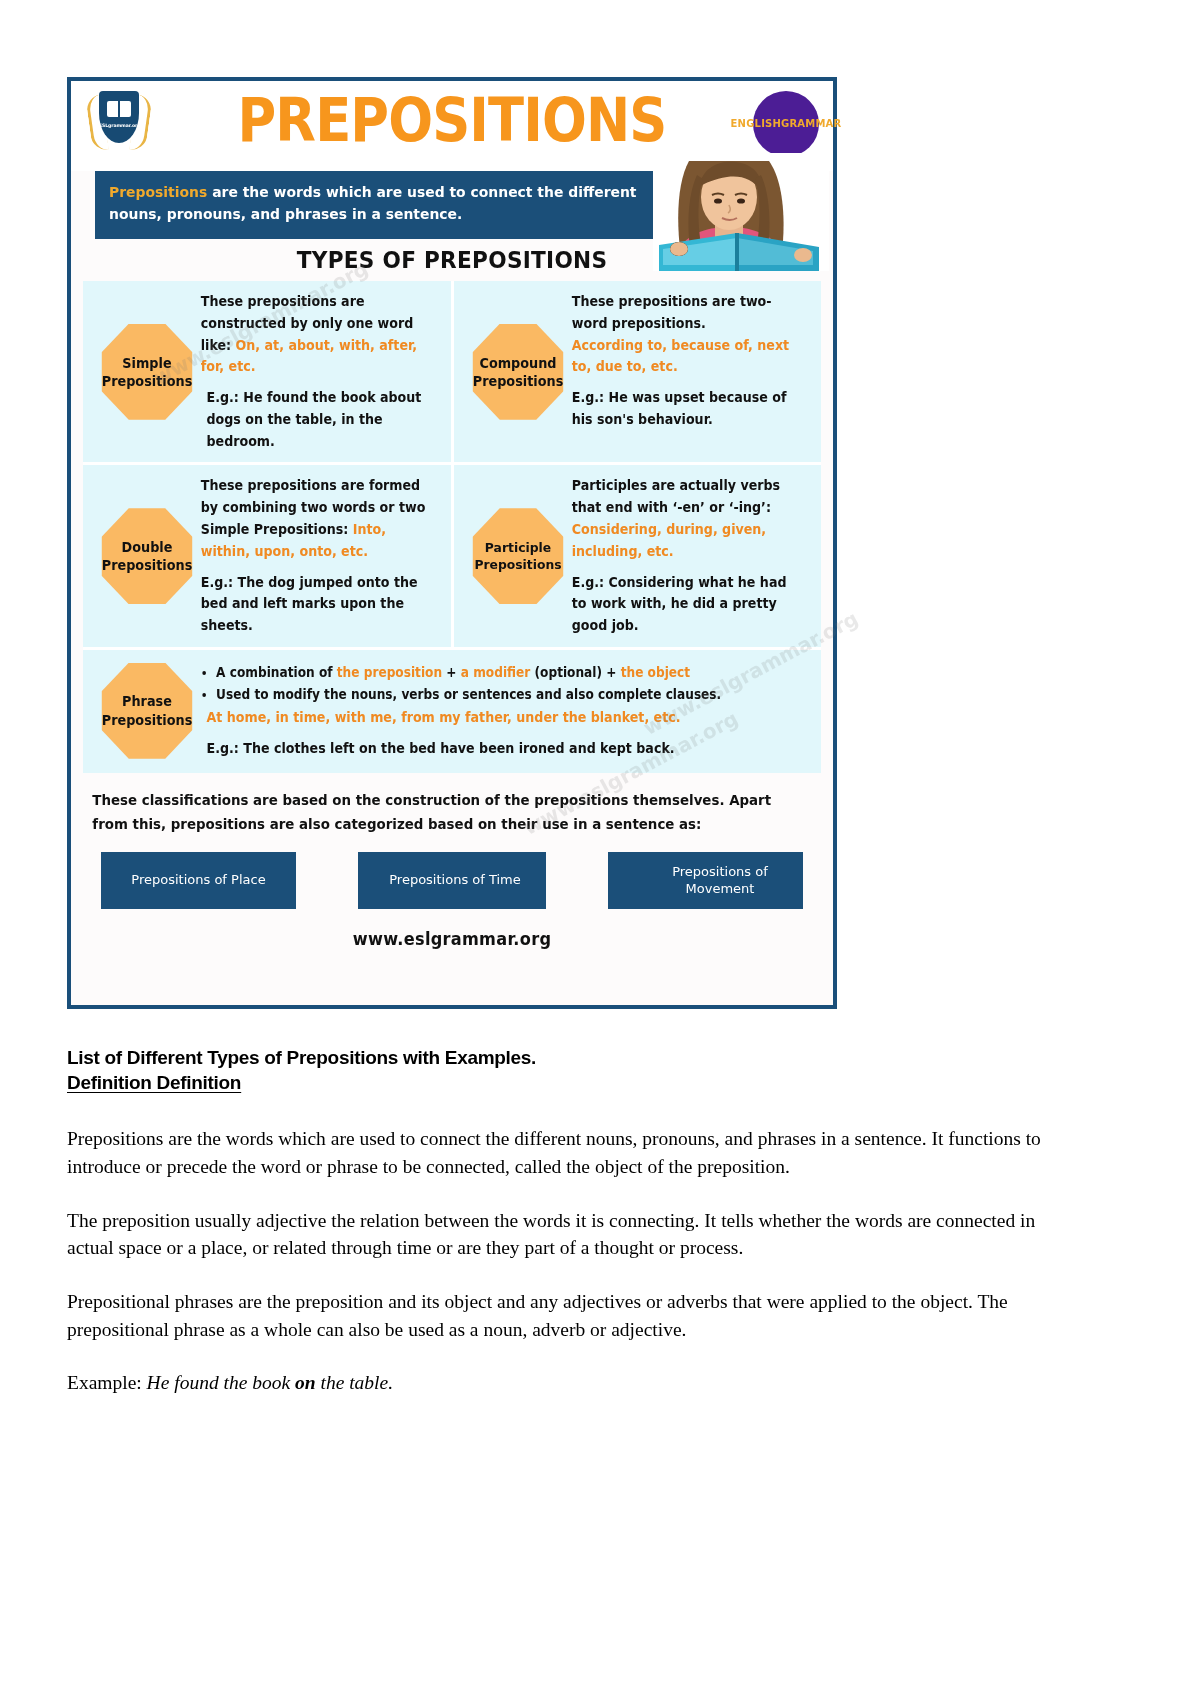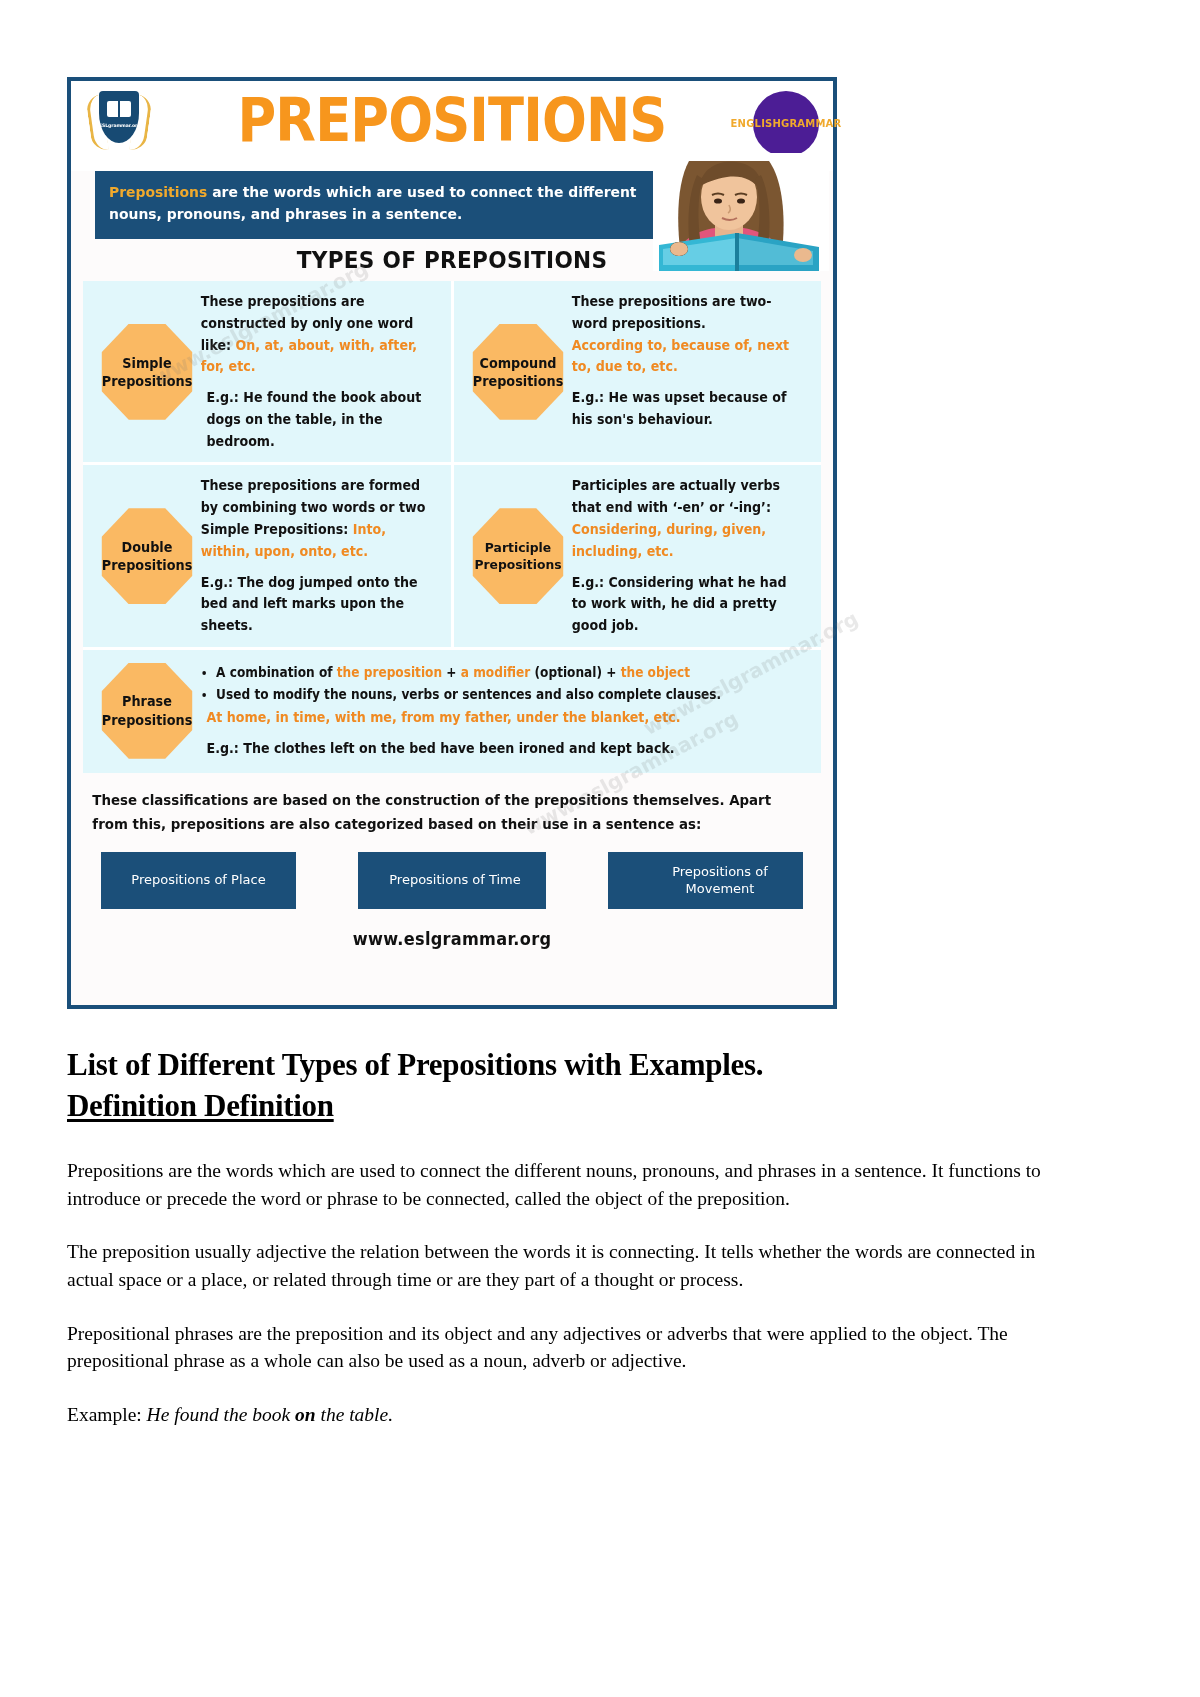--- a/index.html
+++ b/index.html
@@ -241,22 +241,22 @@
     white-space:nowrap;
   }
 
   
   .article {
     position:absolute;
     left:67px; top:1045px;
     width:1000px;
   }
   h1.art-title {
-    font-family:Liberation Serif, serif;
-    font-size:31px;
+    font-family:Liberation Sans, sans-serif;
+    font-size:19px;
     font-weight:bold;
     margin:0;
     line-height:1.32;
     letter-spacing:-0.3px;
   }
   h1.art-title .u { text-decoration:underline; text-underline-offset:3px; }
   .article p {
     font-family:"Liberation Serif", serif;
     font-size:19.5px;
     line-height:1.42;

